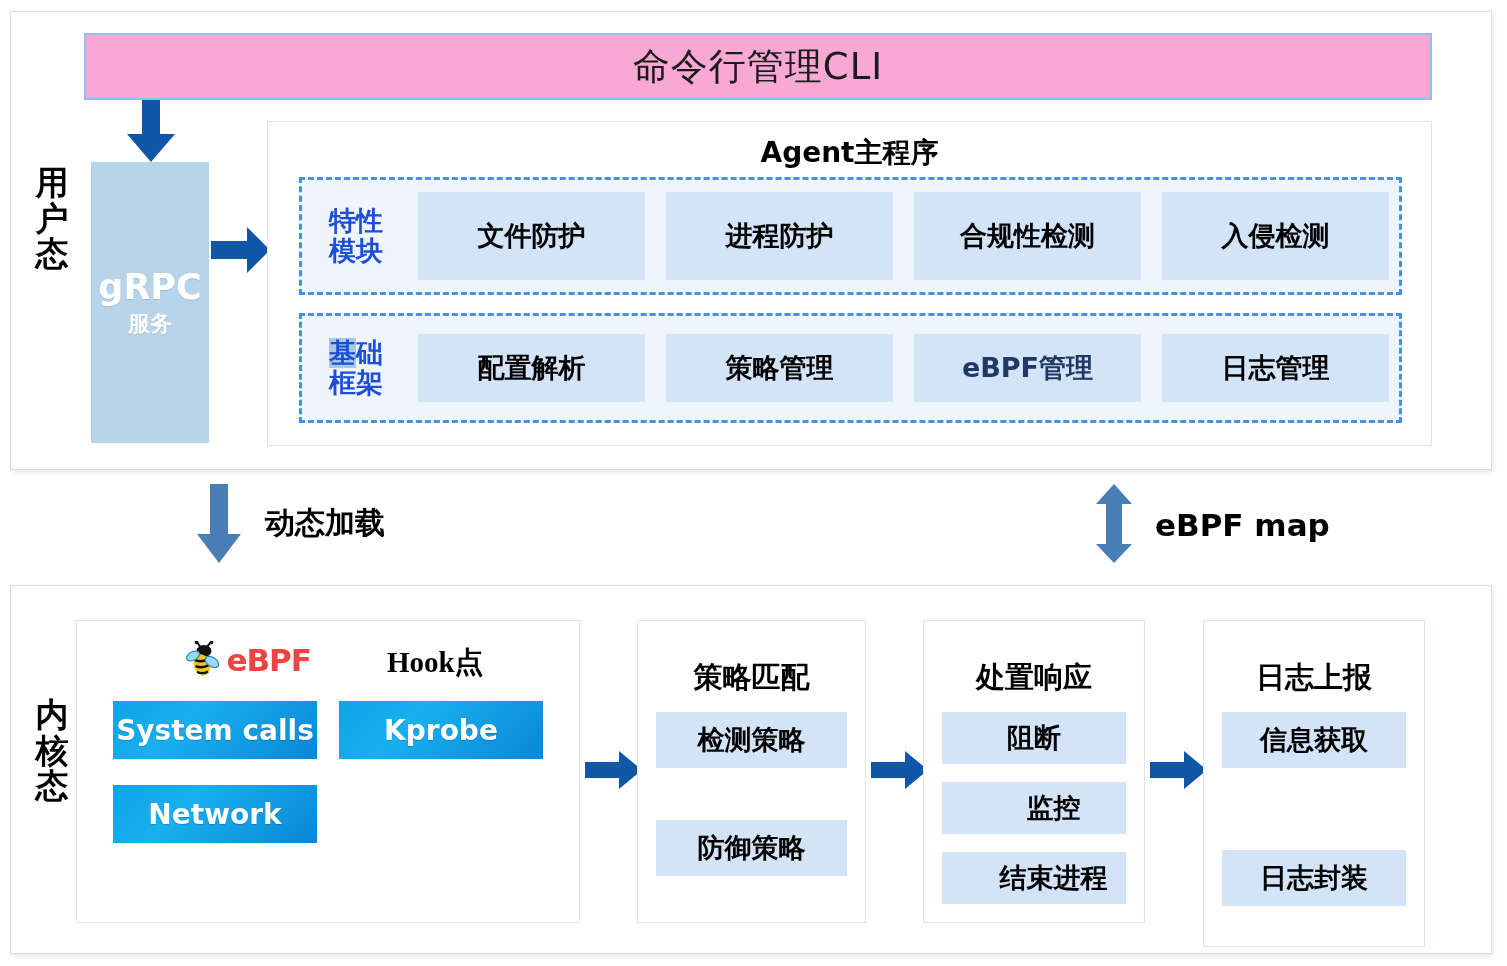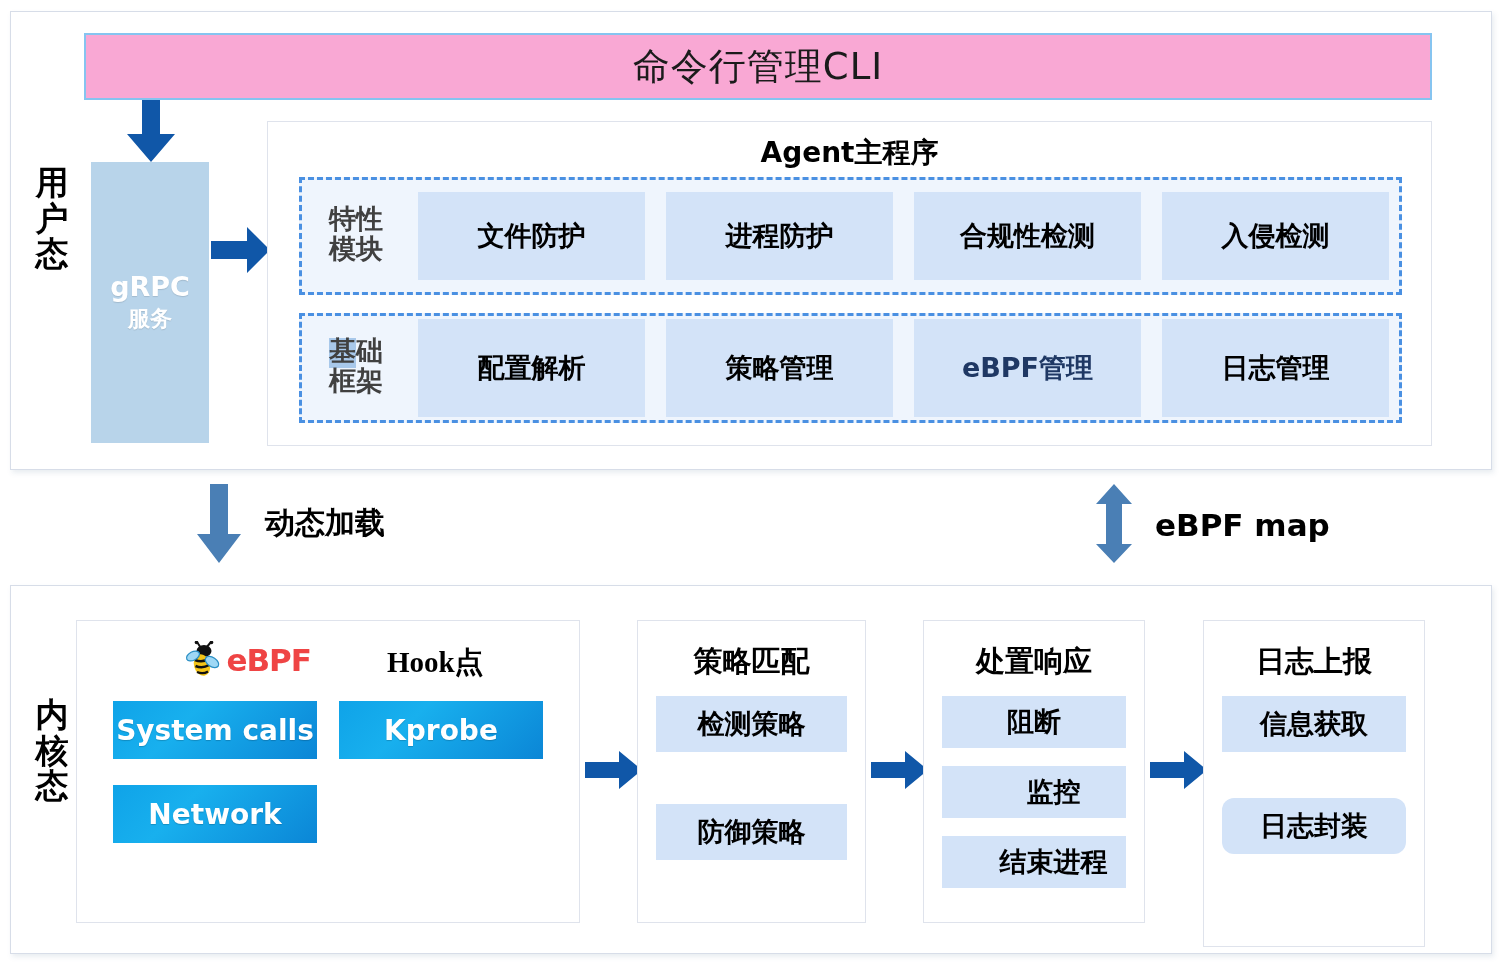--- a/index.html
+++ b/index.html
@@ -62,21 +62,21 @@
     position: absolute;
     left: 91px; top: 162px; width: 118px; height: 281px;
     background: #b8d4ea;
     display: flex; flex-direction: column;
     align-items: center; justify-content: center;
     gap: 2px;
   }
   #grpc-box span {
     color: #ffffff;
     font-weight: bold;
-    font-size: 27px;
+    font-size: 35px;
     text-shadow: 0 1px 1px rgba(0,0,0,0.12);
     font-family: "DejaVu Sans", "Liberation Sans", sans-serif;
   }
   #grpc-box .grpc-cn { font-size: 22px; }
 
   
   #agent-frame {
     position: absolute;
     left: 267px; top: 121px; width: 1165px; height: 325px;
     border: 1.5px solid #dfe3ec;
@@ -103,23 +103,23 @@
   }
   #feature-group { top: 55px; height: 118px; }
   #base-group    { top: 191px; height: 110px; }
 
   .group-label {
     width: 96px;
     flex: 0 0 96px;
     text-align: center;
     font-size: 27px;
     font-weight: bold;
-    color: #404040;
+    color: #1d4ed8;
     line-height: 1.12;
-    font-family: Liberation Mono, monospace;
+    font-family: Liberation Sans, sans-serif;
   }
   .group-label .hl {
     background: #a8c8ea;
   }
 
   .module-row {
     display: flex;
     flex: 1;
     gap: 21px;
     padding-left: 14px;
@@ -130,21 +130,21 @@
     height: 88px;
     background: #d3e3f8;
     display: flex;
     align-items: center;
     justify-content: center;
     font-size: 27px;
     font-weight: bold;
     color: #000;
     font-family: "DejaVu Sans", "Liberation Sans", sans-serif;
   }
-  #base-group .module-box { height: 98px; }
+  #base-group .module-box { height: 68px; }
   .module-box.accent { color: #1f3864; }
 
   
   .arrow-dark { position: absolute; }
 
   
   #arrow-cli-grpc {
     left: 125px; top: 100px; width: 52px; height: 62px;
   }
   
@@ -175,21 +175,21 @@
   #hook-panel    { left: 76px;  top: 620px; width: 504px; height: 303px; }
   #policy-panel  { left: 637px; top: 620px; width: 229px; height: 303px; }
   #respond-panel { left: 923px; top: 620px; width: 222px; height: 303px; }
   #logreport-panel { left: 1203px; top: 620px; width: 222px; height: 327px; }
 
   .k-title {
     text-align: center;
     font-size: 29px;
     font-weight: bold;
     color: #000;
-    margin-top: 21px;
+    margin-top: 37px;
     font-family: "DejaVu Sans", "Liberation Sans", sans-serif;
   }
 
   
   #hook-header {
     display: flex;
     align-items: center;
     justify-content: center;
     gap: 76px;
     margin-top: 16px;
@@ -225,21 +225,21 @@
     height: 56px;
     display: flex; align-items: center; justify-content: center;
     font-size: 27px; font-weight: bold; color: #000;
     font-family: "DejaVu Sans", "Liberation Sans", sans-serif;
   }
   #policy-panel .chip { height: 56px; }
   #policy-panel .chip + .chip { margin-top: 52px; }
   #respond-panel .chip { height: 52px; }
   #respond-panel .chip + .chip { margin-top: 18px; padding-left: 39px; }
   #logreport-panel .chip { height: 56px; }
-  #logreport-panel .chip + .chip { margin-top: 46px; border-radius: 12px; }
+  #logreport-panel .chip + .chip { margin-top: 82px; }
 
   
   .flow-arrow { position: absolute; width: 58px; height: 40px; top: 750px; }
   #flow-1 { left: 585px; }
   #flow-2 { left: 871px; }
   #flow-3 { left: 1150px; }
 </style>
 </head>
 <body>
 

